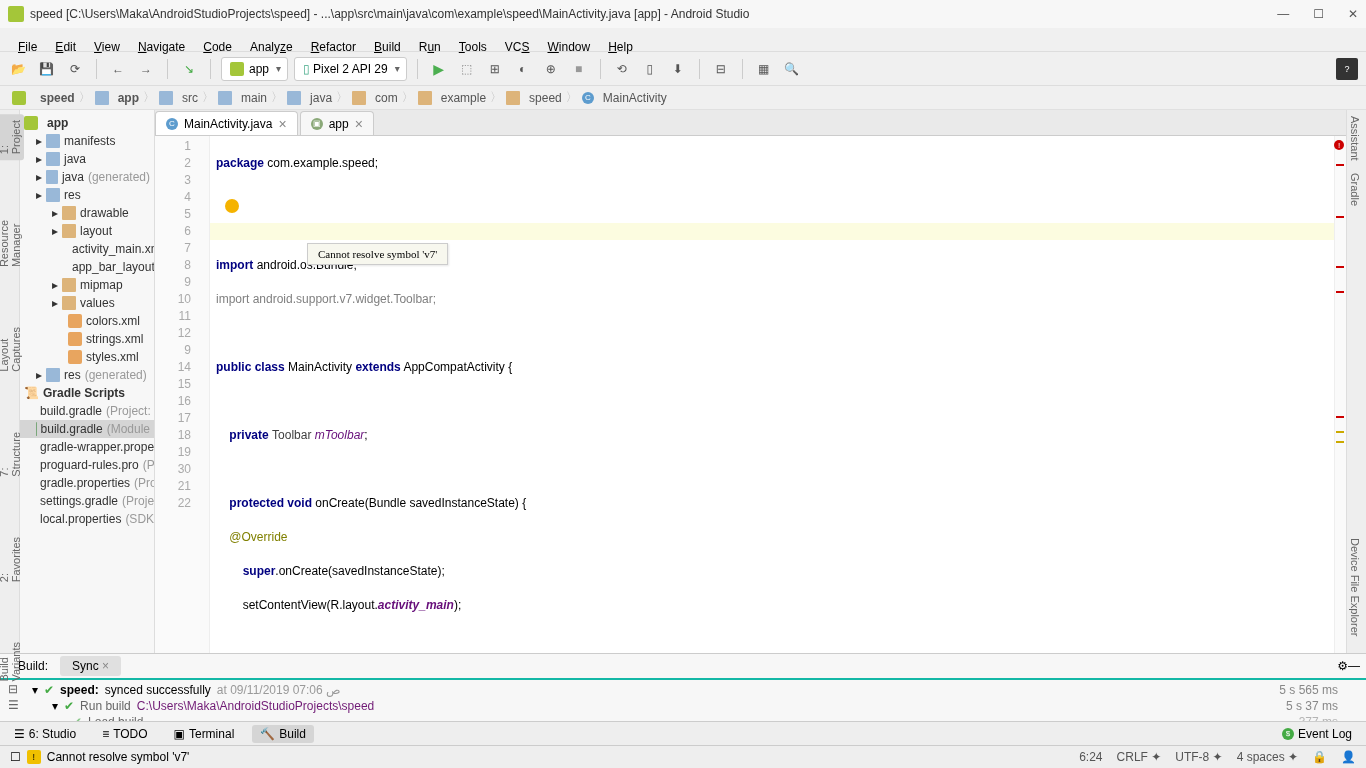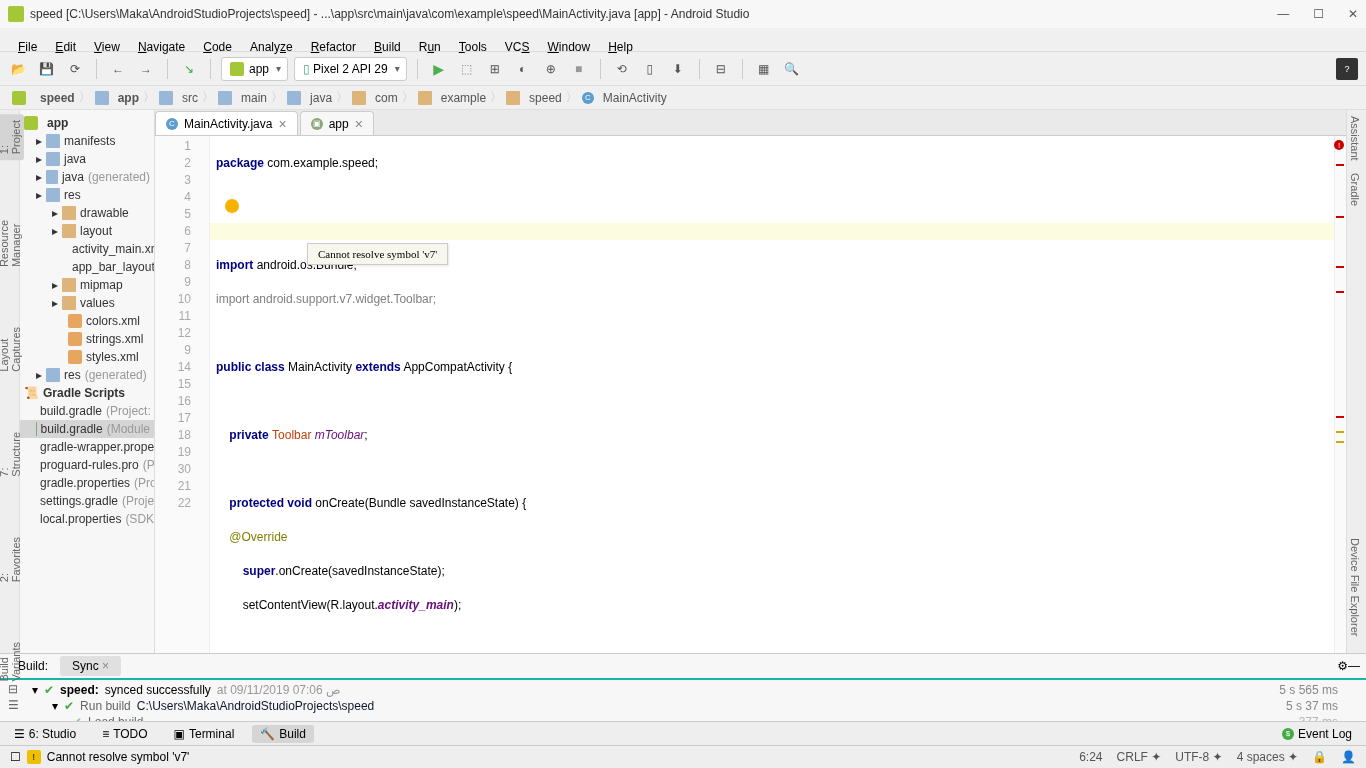--- a/index.html
+++ b/index.html
@@ -278,21 +278,21 @@
         </div>
       <div class="code">
 <div class="row"><span class="kw">package</span><span> com.example.speed;</span></div>
 <div class="row"></div>
 <div class="row"></div>
 <div class="row"><span class="kw">import</span><span> android.os.Bundle;</span></div>
 <div class="row"><span class="warn-import">import</span><span class="warn-import"> android.support.v7.widget.Toolbar;</span></div>
 <div class="row"></div>
 <div class="row"><span class="kw">public class</span><span> MainActivity </span><span class="kw">extends</span><span> AppCompatActivity {</span></div>
 <div class="row"></div>
-<div class="row"><span class="kw">    private </span><span style="color:#c2410c">Toolbar</span><span class="fld"> mToolbar</span>;</div>
+<div class="row"><span class="kw">    private </span><span style="color:#404040">Toolbar</span><span class="fld"> mToolbar</span>;</div>
 <div class="row"></div>
 <div class="row"><span class="kw">    protected void </span><span>onCreate</span><span>(Bundle savedInstanceState) {</span></div>
 <div class="row"><span class="ann">    @Override</span></div>
 <div class="row"><span class="kw">        super</span><span>.onCreate(savedInstanceState);</span></div>
 <div class="row"><span>        setContentView(R.layout.</span><span class="fld2">activity_main</span><span>);</span></div>
 
 
 
 
 
@@ -341,21 +341,21 @@
           <span class="check">✔</span>
           <b>speed:</b>
           <span> synced successfully </span>
           <span style="color:#999">at 09/11/2019 07:06 ص</span>
           <span class="build-time">5 s 565 ms</span>
         </div>
       <div class="build-line" style="padding-left:20px">
           <span>▾</span>
           <span class="check">✔</span>
           <span style="color:#666">Run build </span>
-          <span style="color:#0f172a">C:\Users\Maka\AndroidStudioProjects\speed</span>
+          <span style="color:#701a75">C:\Users\Maka\AndroidStudioProjects\speed</span>
           <span class="build-time">5 s 37 ms</span>
         </div>
       <div class="build-line" style="padding-left:40px;opacity:.6">
           <span class="check">✔</span>
           <span>Load build</span>
           <span class="build-time">377 ms</span>
         </div>
     </div>
   </div>
 </div>

